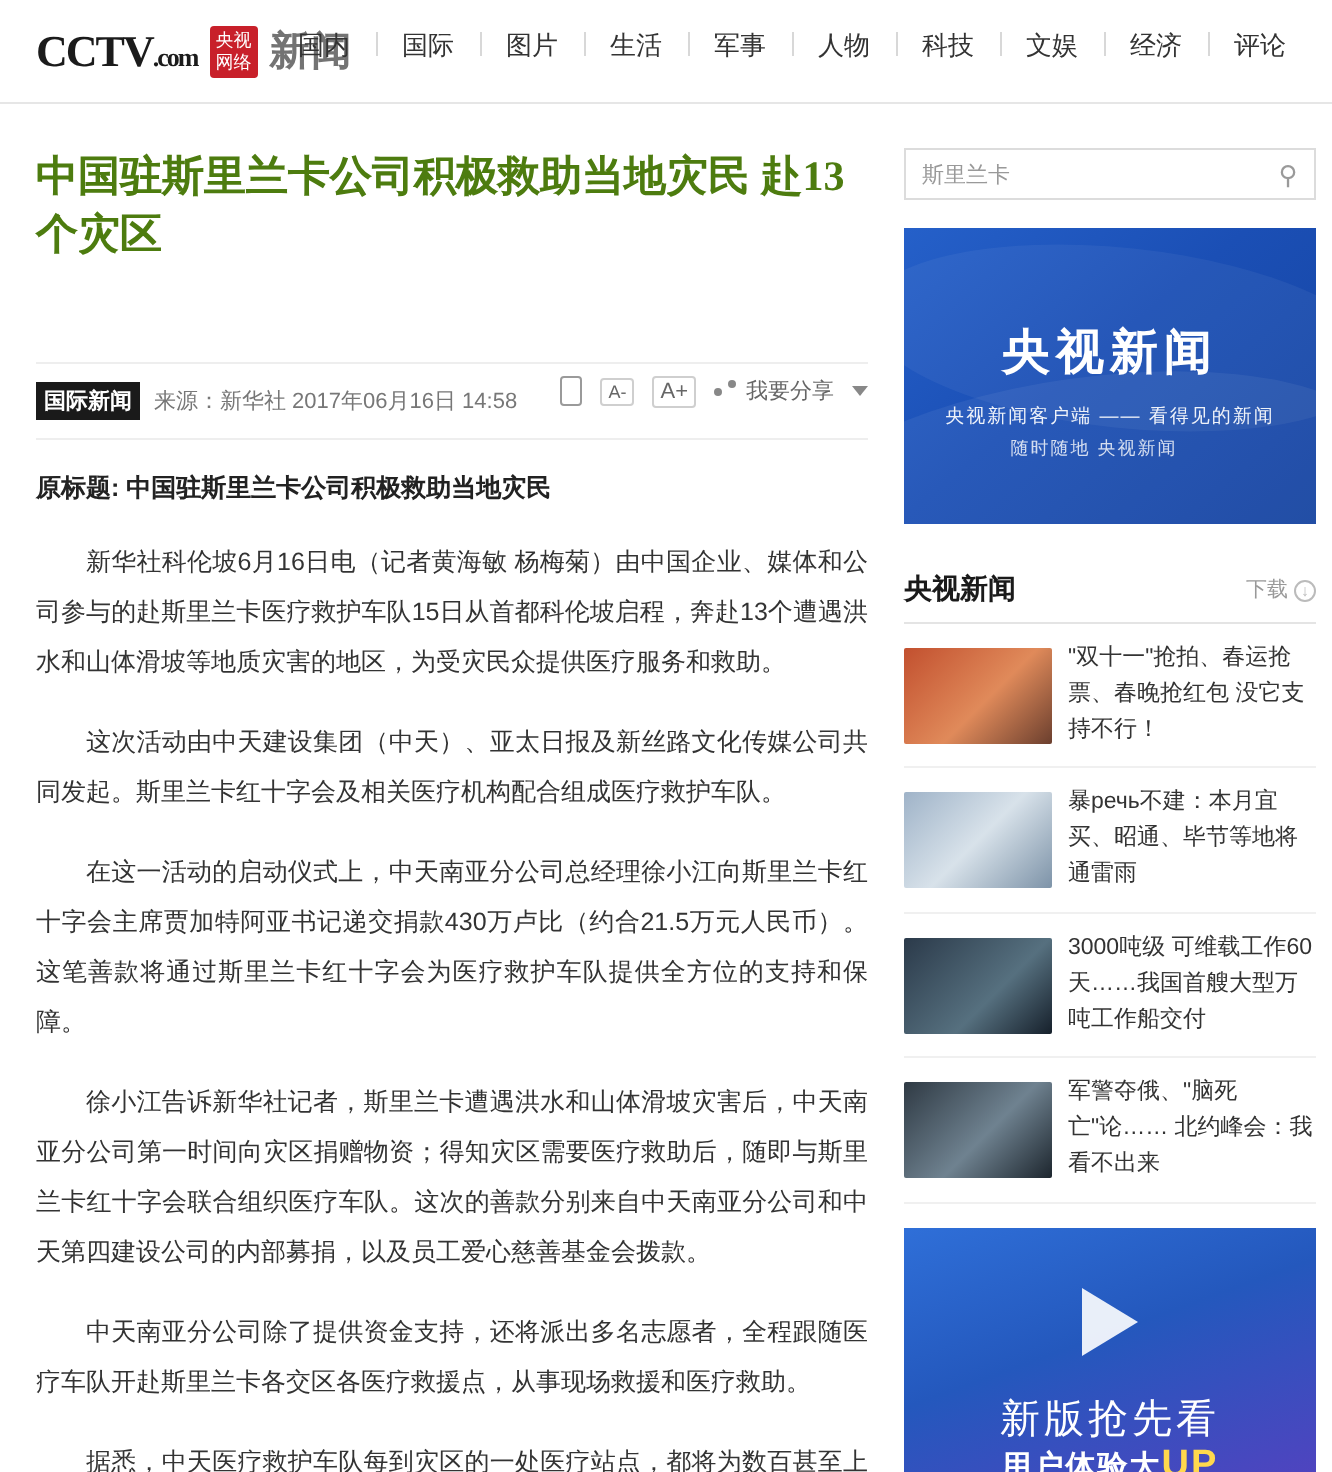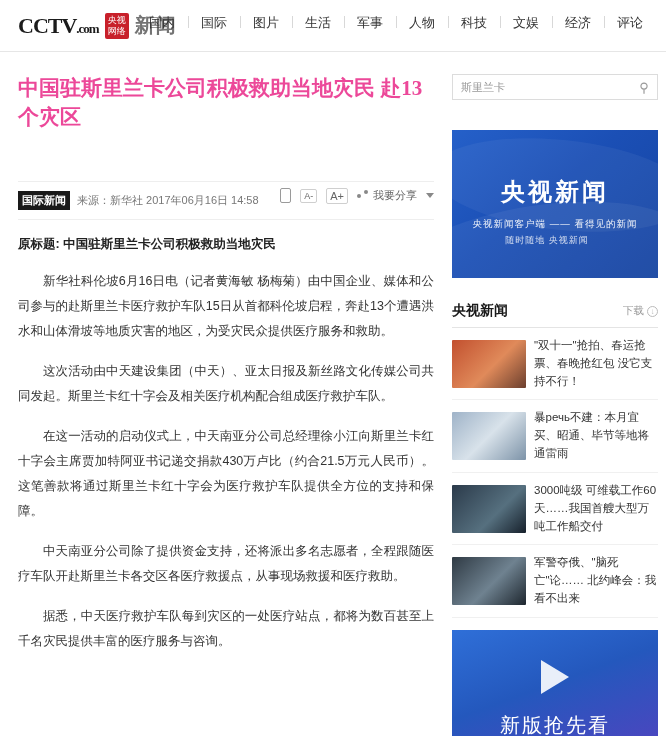--- a/index.html
+++ b/index.html
@@ -65,21 +65,21 @@
   
   .content { display: flex; padding: 0; }
   .main-col { width: 452px; padding: 0 18px; }
   .side-col { width: 214px; padding-right: 8px; }
 
   
   h1.title {
     font-family: "Liberation Serif", serif;
     font-size: 21px;
     font-weight: bold;
-    color: #ec4899;
+    color: #4d7c0f;
     margin: 22px 0 18px 0;
     line-height: 1.4;
   }
   .meta-bar {
     display: flex; align-items: center;
     border-top: 1px solid #eee;
     border-bottom: 1px solid #eee;
     padding: 9px 0;
     font-size: 11px;
     color: #666;
@@ -125,21 +125,21 @@
     font-size: 12.5px;
     color: #333;
     line-height: 2.0;
     text-indent: 2em;
     margin: 0 0 15px 0;
     text-align: justify;
   }
 
   
   .search-box {
-    margin: 22px 0 30px 0;
+    margin: 22px 0 14px 0;
     height: 26px;
     border: 1px solid #dcdcdc;
     display: flex; align-items: center;
     background: #fff;
   }
   .search-box input {
     border: 0; outline: 0; flex: 1;
     font-size: 11px; color: #999;
     padding: 0 8px;
     background: transparent;
@@ -282,20 +282,21 @@
           </span>
           <span class="caret"></span>
         </span>
       </div>
 
       <div class="orig-title">原标题: 中国驻斯里兰卡公司积极救助当地灾民</div>
 
       <p class="body-p">新华社科伦坡6月16日电（记者黄海敏 杨梅菊）由中国企业、媒体和公司参与的赴斯里兰卡医疗救护车队15日从首都科伦坡启程，奔赴13个遭遇洪水和山体滑坡等地质灾害的地区，为受灾民众提供医疗服务和救助。</p>
       <p class="body-p">这次活动由中天建设集团（中天）、亚太日报及新丝路文化传媒公司共同发起。斯里兰卡红十字会及相关医疗机构配合组成医疗救护车队。</p>
       <p class="body-p">在这一活动的启动仪式上，中天南亚分公司总经理徐小江向斯里兰卡红十字会主席贾加特阿亚书记递交捐款430万卢比（约合21.5万元人民币）。这笔善款将通过斯里兰卡红十字会为医疗救护车队提供全方位的支持和保障。</p>
+      <p class="body-p">徐小江告诉新华社记者，斯里兰卡遭遇洪水和山体滑坡灾害后，中天南亚分公司第一时间向灾区捐赠物资；得知灾区需要医疗救助后，随即与斯里兰卡红十字会联合组织医疗车队。这次的善款分别来自中天南亚分公司和中天第四建设公司的内部募捐，以及员工爱心慈善基金会拨款。</p>
       <p class="body-p">中天南亚分公司除了提供资金支持，还将派出多名志愿者，全程跟随医疗车队开赴斯里兰卡各交区各医疗救援点，从事现场救援和医疗救助。</p>
       <p class="body-p">据悉，中天医疗救护车队每到灾区的一处医疗站点，都将为数百甚至上千名灾民提供丰富的医疗服务与咨询。</p>
 
     </div>
 
     <div class="side-col">
 
       <div class="search-box">
         <input type="text" value="斯里兰卡" placeholder="搜索" style="">
         <span class="ic-search">⚲</span>

